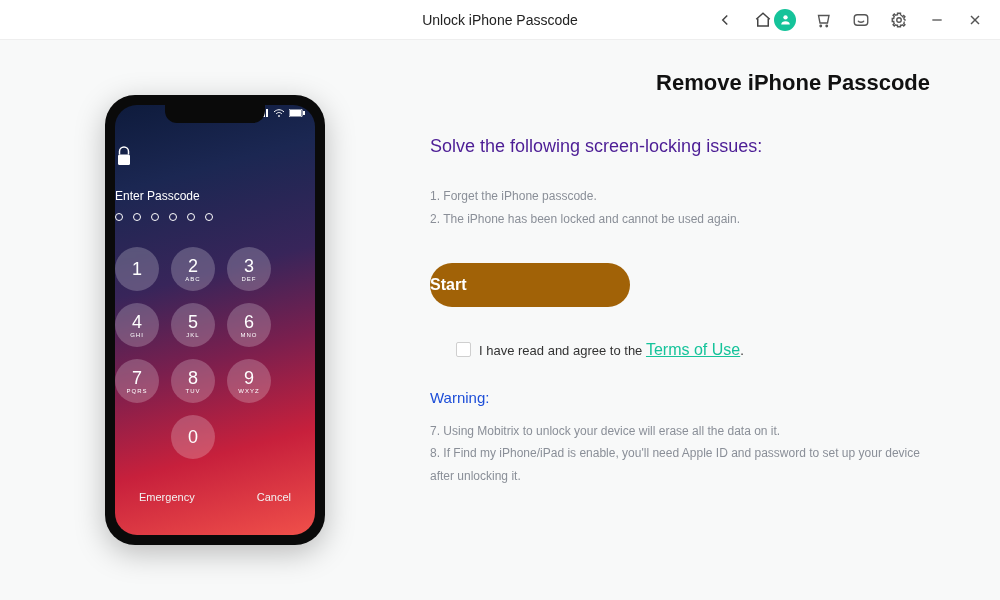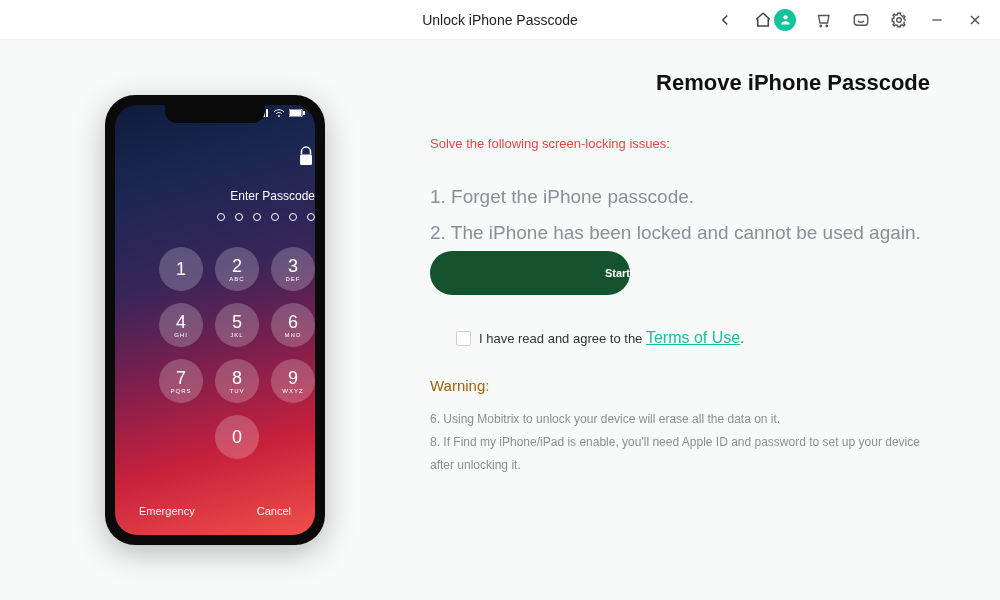--- a/index.html
+++ b/index.html
@@ -7,43 +7,43 @@
   .titlebar { height: 40px; display: flex; align-items: center; justify-content: flex-end; padding: 0 14px; border-bottom: 1px solid #eee; }
   .tb-left, .tb-right { display: flex; align-items: center; gap: 16px; }
   .tb-icon { width: 22px; height: 22px; display: flex; align-items: center; justify-content: center; color: #3a3a3a; cursor: pointer; }
   .tb-title { font-size: 14px; color: #222; position: absolute; left: 50%; transform: translateX(-50%); }
   .user-badge { width: 22px; height: 22px; border-radius: 50%; background: #15c39a; display: flex; align-items: center; justify-content: center; }
   .content { display: flex; height: 560px; background: #f8f9f9; }
   .left-pane { width: 430px; display: flex; align-items: center; justify-content: center; }
   .right-pane { flex: 1; padding: 30px 70px 20px 0; }
   
   .phone { width: 220px; height: 450px; background: #0a0a0a; border-radius: 30px; padding: 10px; box-shadow: 0 8px 30px rgba(0,0,0,0.25); position: relative; }
-  .phone-screen { width: 100%; height: 100%; border-radius: 22px; background: linear-gradient(165deg,#0e1b3c 0%, #1b2752 18%, #38255a 40%, #7a1f4e 58%, #c7203c 78%, #f0504a 100%); position: relative; overflow: hidden; color: #fff; display: flex; flex-direction: column; align-items: flex-end; }
+  .phone-screen { width: 100%; height: 100%; border-radius: 22px; background: linear-gradient(165deg,#0e1b3c 0%, #1b2752 18%, #38255a 40%, #7a1f4e 58%, #c7203c 78%, #f0504a 100%); position: relative; overflow: hidden; color: #fff; display: flex; flex-direction: column; align-items: flex-start; }
   .notch { position: absolute; top: 0; left: 50%; transform: translateX(-50%); width: 100px; height: 18px; background: #0a0a0a; border-bottom-left-radius: 12px; border-bottom-right-radius: 12px; z-index: 5; }
   .status { position: absolute; top: 4px; right: 10px; display: flex; gap: 4px; align-items: center; }
   .sig, .wifi, .batt { display: inline-block; }
   .lock-icon { margin-top: 40px; }
   .enter-pass { margin-top: 18px; font-size: 12px; }
   .dots { margin-top: 10px; display: flex; gap: 10px; }
   .dot { width: 8px; height: 8px; border: 1px solid #fff; border-radius: 50%; }
   .keypad { margin-top: 26px; display: grid; grid-template-columns: repeat(3, 44px); grid-auto-rows: 44px; gap: 12px; justify-content: center; }
   .key { width: 44px; height: 44px; border-radius: 50%; background: rgba(255,255,255,0.22); backdrop-filter: blur(2px); display: flex; flex-direction: column; align-items: center; justify-content: center; color: #fff; }
   .key .num { font-size: 18px; font-weight: 300; line-height: 1; }
   .key .let { font-size: 6px; letter-spacing: 1px; margin-top: 1px; }
   .zero { grid-column: 2; }
-  .phone-footer { position: absolute; bottom: 18px; width: 100%; display: flex; justify-content: space-between; padding: 0 24px; font-size: 11px; color: #f2f2f2; }
+  .phone-footer { position: absolute; bottom: 32px; width: 100%; display: flex; justify-content: space-between; padding: 0 24px; font-size: 11px; color: #f2f2f2; }
   
   .heading { font-size: 22px; font-weight: 700; text-align: right; color: #111; margin-bottom: 40px; }
-  .subhead { font-size: 13px; color: #ef4444; margin-bottom: 28px; }
-  .issues { font-size: 19px; color: #8a8f98; line-height: 1.9; }
-  .start-btn { width: 200px; height: 44px; border-radius: 22px; background: #14532d; color: #fff; font-size: 11px; font-weight: 600; border: none; cursor: pointer; display: flex; align-items: center; justify-content: flex-end; margin-bottom: 34px; }
+  .subhead { font-size: 18px; color: #4c1d95; margin-bottom: 28px; }
+  .issues { font-size: 12px; color: #8a8f98; line-height: 1.9; margin-bottom: 32px; }
+  .start-btn { width: 200px; height: 44px; border-radius: 22px; background: #a16207; color: #fff; font-size: 16px; font-weight: 600; border: none; cursor: pointer; display: flex; align-items: center; justify-content: flex-start; margin-bottom: 34px; }
   .agree-row { display: flex; align-items: center; gap: 8px; font-size: 13px; color: #333; margin-bottom: 30px; margin-left: 26px; }
   .checkbox { width: 15px; height: 15px; border: 1px solid #cfcfcf; border-radius: 2px; background: #fff; cursor: pointer; }
   .terms-link { color: #15c39a; font-size: 16px; text-decoration: underline; cursor: pointer; }
-  .warning-label { color: #a16207; font-size: 15px; margin-bottom: 14px; }
+  .warning-label { color: #1d4ed8; font-size: 15px; margin-bottom: 14px; }
   .warn-list { font-size: 12px; color: #8a8f98; line-height: 1.9; }
 </style>
 </head>
 <body>
 
 <div class="titlebar">
   <div class="tb-left">
     <div class="tb-icon">
       <svg width="18" height="18" viewBox="0 0 24 24" fill="none" stroke="#444" stroke-width="2">
           <polyline points="15 18 9 12 15 6"></polyline>
@@ -196,17 +196,17 @@
     </button>
     <div class="agree-row">
       <div class="checkbox"></div>
       <span>
         <span>I have read and agree to the </span>
         <span class="terms-link">Terms of Use</span><span>.</span>
       </span>
     </div>
     <div class="warning-label">Warning:</div>
     <div class="warn-list">
-      <div>6. Using Mobitrix to unlock your device will erase all the data on it.</div>
+      <div>7. Using Mobitrix to unlock your device will erase all the data on it.</div>
       <div>8. If Find my iPhone/iPad is enable, you'll need Apple ID and password to set up your device after unlocking it.</div>
     </div>
   </div>
 </div>
 
 </body></html>

